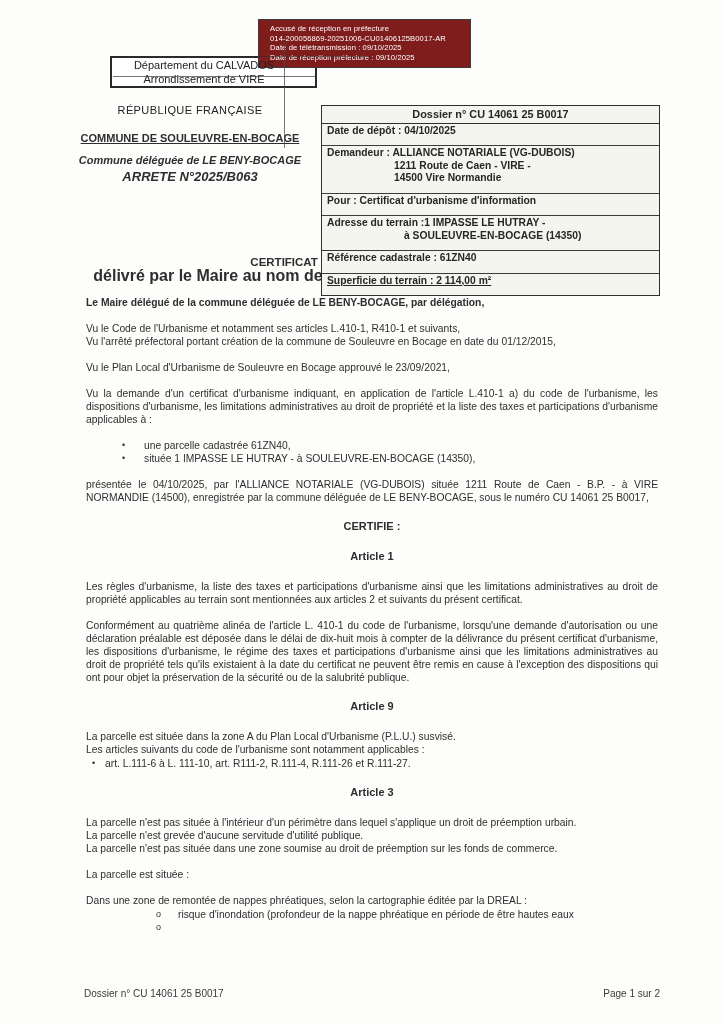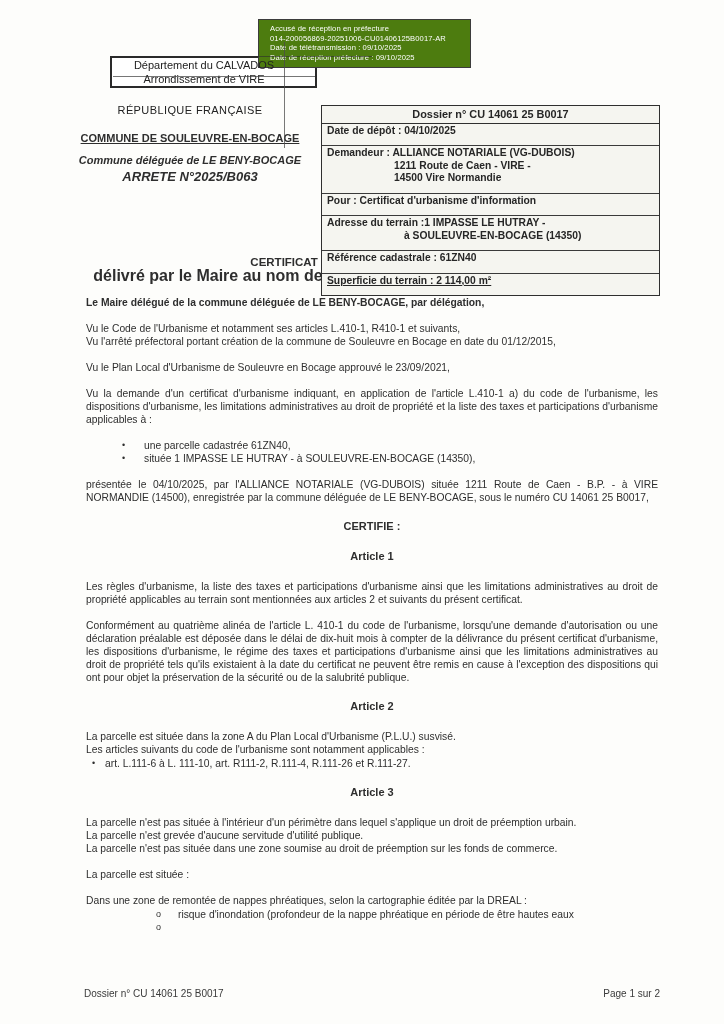--- a/index.html
+++ b/index.html
@@ -60,21 +60,21 @@
   .footer{position:absolute;left:84px;right:64px;top:988px;display:flex;
           justify-content:space-between;font-size:10px;color:#3a3a3a;z-index:1;}
 </style>
 </head>
 <body>
 
 <div class="page">
 
   <div class="dept-box"></div>
 
-  <div class="stamp" style="background: #4d7c0f;">
+  <div class="stamp" style="background: #7f1d1d;">
     <div>Accusé de réception en préfecture</div>
     <div>014-200056869-20251006-CU01406125B0017-AR</div>
     <div>Date de télétransmission : 09/10/2025</div>
     <div>Date de réception préfecture : 09/10/2025</div>
   </div>
 
   <div class="dept-text">
     <div>Département du CALVADOS</div>
     <div>Arrondissement de VIRE</div>
   </div>
@@ -150,21 +150,21 @@
           <div>présentée le 04/10/2025, par l'ALLIANCE NOTARIALE (VG-DUBOIS) située 1211 Route de Caen - B.P.  -  à VIRE NORMANDIE (14500), enregistrée par la commune déléguée de  LE BENY-BOCAGE, sous le numéro CU 14061 25 B0017,</div>
         </div>
         <div class="heading">CERTIFIE :</div>
         <div class="heading">Article 1</div>
         <div class="para justify">
           <div>Les règles d'urbanisme, la liste des taxes et participations d'urbanisme ainsi que les limitations administratives au droit de propriété applicables au terrain sont mentionnées aux articles 2 et suivants du présent certificat.</div>
         </div>
         <div class="para justify">
           <div>Conformément au quatrième alinéa de l'article L. 410-1 du code de l'urbanisme, lorsqu'une demande d'autorisation ou une déclaration préalable est déposée dans le délai de dix-huit mois à compter de la délivrance du présent certificat d'urbanisme, les dispositions d'urbanisme, le régime des taxes et participations d'urbanisme ainsi que les limitations administratives au droit de propriété tels qu'ils existaient à la date du certificat ne peuvent être remis en cause à l'exception des dispositions qui ont pour objet la préservation de la sécurité ou de la salubrité publique.</div>
         </div>
-        <div class="heading">Article 2</div>
+        <div class="heading">Article 9</div>
         <div class="para mb0">
           <div>La parcelle est située dans la zone A du Plan Local d'Urbanisme (P.L.U.) susvisé.</div>
           <div>Les articles suivants du code de l'urbanisme sont notamment applicables :</div>
         </div>
         <div class="bullets tight">
           <div class="li">
             <span class="marker">•</span>
             <span>art. L.111-6 à L. 111-10, art. R111-2, R.111-4, R.111-26 et R.111-27.</span>
           </div>
         </div>

